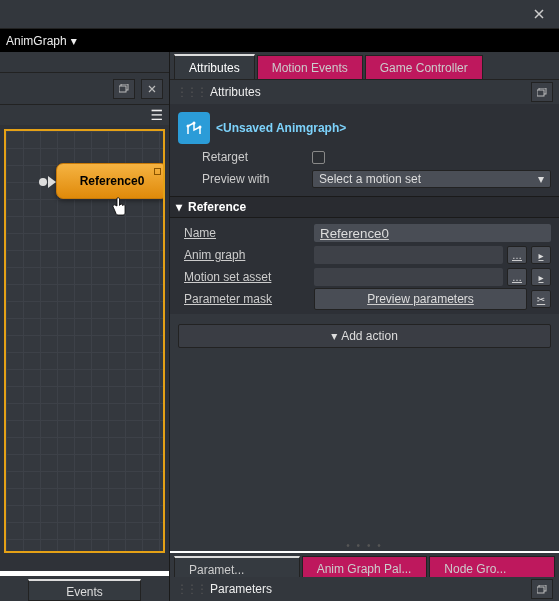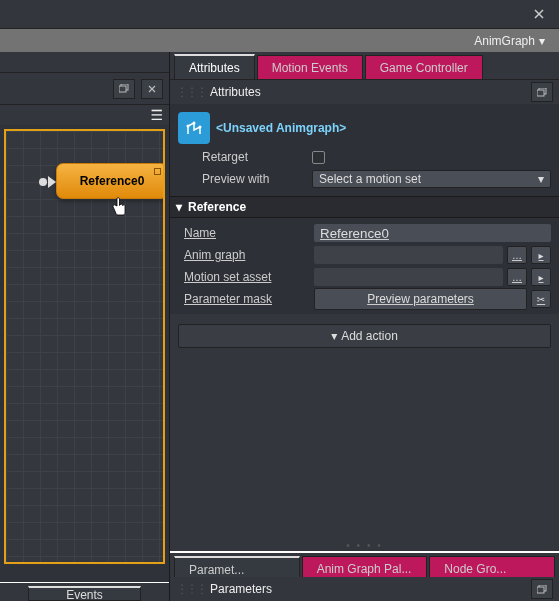--- a/index.html
+++ b/index.html
@@ -1,42 +1,42 @@
 <!DOCTYPE html>
 <html><head>
 <meta charset="utf-8">
 <style>
 * { margin: 0; padding: 0; box-sizing: border-box; font-family: "Segoe UI", Arial, sans-serif; }
 body { width: 559px; height: 601px; background: #2d2d30; color: #ccc; font-size: 12px; overflow: hidden; }
 
 .titlebar { height: 28px; background: #33373d; display: flex; justify-content: flex-end; align-items: center; }
 .close-btn { width: 40px; height: 28px; display: flex; align-items: center; justify-content: center; color: #ccc; }
 
-.header-row { height: 24px; background: #737373; display: flex; justify-content: flex-end; align-items: center; padding-right: 8px; border-top: 1px solid #222; }
+.header-row { height: 24px; background: #000000; display: flex; align-items: center; padding-right: 8px; border-top: 1px solid #222; }
 .dropdown-label { padding: 2px 6px; color: #eee; display: flex; align-items: center; gap: 4px; }
 
 .main-split { display: flex; height: 549px; }
 .left-panel { width: 200px; background: #2f3238; display: flex; flex-direction: column; border-right: 1px solid #1a1a1a; }
 .right-panel { flex: 1; background: #33373d; display: flex; flex-direction: column; }
 
 .left-top-strip { height: 21px; background: #33373d; border-bottom: 1px solid #222; }
 .left-btnrow { height: 32px; background: #33373d; border-bottom: 1px solid #222; display: flex; justify-content: flex-end; align-items: center; gap: 6px; padding-right: 6px; }
 .tool-btn { width: 22px; height: 20px; background: #3b3f46; border: 1px solid #222; display: flex; align-items: center; justify-content: center; color: #bbb; }
 
 .left-canvas-head { height: 20px; background: #33373d; display: flex; justify-content: flex-end; align-items: center; padding-right: 6px; }
 
 .canvas-area { flex: 1; background: #34383e; background-image: linear-gradient(#3d4148 1px, transparent 1px), linear-gradient(90deg, #3d4148 1px, transparent 1px); background-size: 17px 17px; border: 2px solid #e5a116; margin: 4px; position: relative; overflow: hidden; }
 
 .node { position: absolute; left: 50px; top: 32px; width: 112px; height: 36px; background: linear-gradient(#f5b342, #e08a0a); border-radius: 7px; border: 1px solid #c97a08; display: flex; align-items: center; justify-content: center; color: #000; font-weight: bold; font-size: 12px; box-shadow: 0 2px 4px rgba(0,0,0,0.4); }
 .node-port { position: absolute; left: -18px; top: 14px; width: 8px; height: 8px; background: #ddd; border-radius: 50%; }
 .node-arrow { position: absolute; left: -9px; top: 12px; width: 0; height: 0; border-top: 6px solid transparent; border-bottom: 6px solid transparent; border-left: 8px solid #ddd; }
 .node-square { position: absolute; right: 6px; top: 4px; width: 7px; height: 7px; border: 1.5px solid #8a5400; }
 .cursor-hand { position: absolute; left: 105px; top: 66px; font-size: 16px; pointer-events: none; }
 
-.left-bottom-tabs { height: 19px; background: #33373d; border-top: 1px solid #ffffff; display: flex; align-items: stretch; padding: 0 28px; margin-top: 14px; }
+.left-bottom-tabs { height: 30px; background: #33373d; border-top: 5px solid #ffffff; display: flex; align-items: stretch; padding: 0 28px; margin-top: 14px; }
 .left-bottom-tabs .tab { flex: 1; background: #353a40; border: 1px solid #222; border-top: 2px solid #ddd; display: flex; align-items: center; justify-content: center; color: #ddd; }
 
 
 .tabs { display: flex; height: 28px; background: #33373d; border-bottom: 1px solid #222; padding: 0 4px; gap: 2px; }
 .tab { padding: 5px 14px 3px 14px; background: #be185d; border-top: 1px solid #222; border-left: 1px solid #222; border-right: 1px solid #222; color: #ccc; margin-top: 3px; white-space: nowrap; overflow: hidden; text-overflow: ellipsis; }
 .tab.active { background: #353a40; border-top: 2px solid #ddd; color: #fff; margin-top: 2px; }
 
 .section-header { height: 24px; background: #33373d; display: flex; align-items: center; padding: 0 6px; color: #eee; justify-content: space-between; }
 .grip { color: #555; letter-spacing: -2px; margin-right: 4px; }
 

